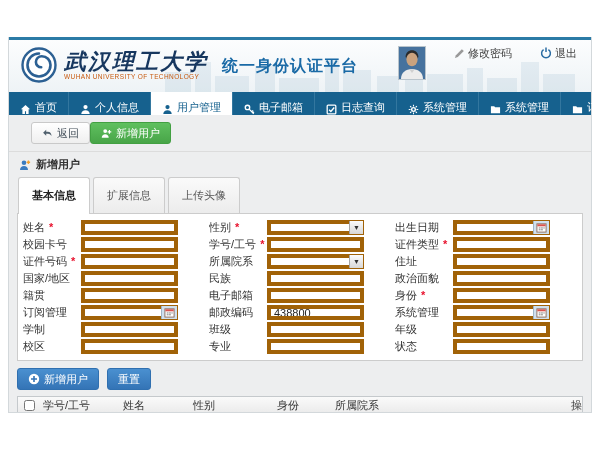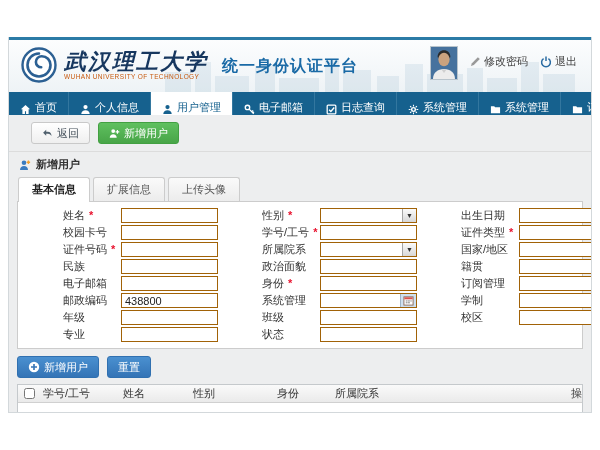--- a/index.html
+++ b/index.html
@@ -8,49 +8,49 @@
   .page{position:absolute;left:8px;top:37px;width:582px;border:1px solid #d3d8db;border-top:none;box-sizing:content-box;background:#fff;}
   .topline{height:3px;background:#2b7ba6;}
   
   .hdr{height:52px;background:linear-gradient(#fcfdfe,#eef3f6);position:relative;display:flex;align-items:center;overflow:hidden;}
   .skyline{position:absolute;right:6px;bottom:0;opacity:.18;}
   .brand{display:flex;align-items:center;padding-left:12px;position:relative;z-index:2;}
   .uni-block{margin-left:7px;line-height:1;}
   .uni-cn{font-family:"Liberation Serif",serif;font-weight:bold;font-style:italic;font-size:22px;color:#17375f;letter-spacing:2px;display:block;}
   .uni-en{font-size:6.5px;color:#c85a10;letter-spacing:.4px;display:block;margin-top:1px;}
   .platform{margin-left:14px;font-size:16px;font-weight:bold;color:#1a6aa6;letter-spacing:1px;}
-  .hdr-right{margin-left:auto;display:flex;align-items:center;gap:12px;padding:0 14px 7px 0;position:relative;z-index:2;}
+  .hdr-right{margin-left:auto;display:flex;align-items:flex-start;gap:28px;padding:0 14px 7px 0;position:relative;z-index:2;}
   .avatar{width:26px;height:32px;border:1px solid #b9c4cc;display:block;}
   .hlink{display:flex;align-items:center;gap:3px;color:#444;cursor:pointer;padding-bottom:2px;}
   
   .nav{height:23px;background:#16618e;display:flex;}
   .nav-item{display:flex;align-items:flex-end;gap:4px;padding:0 11px;color:#fff;border-right:1px solid #33779f;cursor:pointer;white-space:nowrap;}
   .nav-item svg{flex:0 0 auto;}
   .nav-item.active{background:#fff;color:#16618e;}
   
   .content{height:297px;background:#edeeef;padding:0 8px;box-sizing:border-box;position:relative;overflow:hidden;}
-  .toolbar{display:flex;gap:8px;padding:7px 14px 7px;}
+  .toolbar{display:flex;gap:0;padding:7px 14px 7px;}
   .btn{height:22px;display:inline-flex;align-items:center;gap:4px;padding:0 10px;border-radius:3px;box-sizing:border-box;cursor:pointer;font-size:11px;}
   .btn-light{background:linear-gradient(#ffffff,#efefef);border:1px solid #c9c9c9;color:#44505a;}
   .btn-green{background:linear-gradient(#5fc05f,#48a548);border:1px solid #42a042;color:#fff;}
   .btn-blue{background:linear-gradient(#4a90d0,#3474b6);border:1px solid #3070b0;color:#fff;}
   .divider{border-top:1px solid #dcdcdc;margin:0 -8px;}
   .sec-title{display:flex;align-items:center;gap:5px;padding:5px 2px 5px;font-weight:bold;color:#333;}
   
   .ftabs{display:flex;gap:3px;padding-left:1px;}
-  .ftab{padding:4px 13px;background:linear-gradient(#fafafa,#ececec);border:1px solid #ccc;border-bottom:none;border-radius:3px 3px 0 0;color:#555;cursor:pointer;position:relative;}
+  .ftab{padding:10px 13px;background:linear-gradient(#fafafa,#ececec);border:1px solid #ccc;border-bottom:none;border-radius:3px 3px 0 0;color:#555;cursor:pointer;position:relative;}
   .ftab.active{background:#fff;font-weight:bold;color:#222;}
   .ftab.active::after{content:"";position:absolute;left:0;right:0;bottom:-1px;height:1px;background:#fff;}
   .panel{background:#fff;border:1px solid #ccc;padding:6px 5px;}
   .fgrid{display:grid;grid-template-columns:1fr 1fr 1fr;row-gap:2px;column-gap:4px;}
-  .fcell{display:flex;align-items:flex-start;height:15px;margin-left:40px;}
+  .fcell{display:flex;align-items:flex-start;height:15px;}
   .flabel{flex:0 0 58px;white-space:nowrap;overflow:hidden;}
   .req{color:#e8112d;margin-left:1px;font-weight:bold;}
   .fctl{position:relative;width:97px;display:flex;}
-  .fin{width:100%;height:15px;border:1px solid #a16207;font-size:11px;padding:0 3px;box-sizing:border-box;font-family:"Liberation Sans",sans-serif;color:#222;background:#fff;}
+  .fin{width:100%;height:15px;border:4px solid #a16207;font-size:11px;padding:0 3px;box-sizing:border-box;font-family:"Liberation Sans",sans-serif;color:#222;background:#fff;}
   .sel-arrow{position:absolute;right:1px;top:1px;bottom:1px;width:13px;background:linear-gradient(#fbfbfb,#d8d8d8);border-left:1px solid #a5a5a5;display:flex;align-items:center;justify-content:center;font-size:7px;color:#333;cursor:pointer;}
   .cal-btn{position:absolute;right:1px;top:1px;bottom:1px;width:15px;background:#cfe0ef;border-left:1px solid #9fb4c6;display:flex;align-items:center;justify-content:center;cursor:pointer;}
   
   .factions{display:flex;gap:8px;padding:7px 0 6px;}
   
   .tbl{border:1px solid #c5c9cc;background:#fff;}
   .thead{display:flex;align-items:center;height:17px;background:linear-gradient(#fafafa,#eaeaea);border-bottom:1px solid #d0d0d0;color:#333;}
   .th{padding:0 3px;box-sizing:border-box;white-space:nowrap;overflow:hidden;}
   .th-check{flex:0 0 22px;display:flex;justify-content:center;}
   .th-check input{width:11px;height:11px;margin:0;}
@@ -261,20 +261,26 @@
               </span>
             </div>
             <div class="fcell">
               <span class="flabel">所属院系 </span>
               <span class="fctl">
                 <input type="text" class="fin" style="">
                 <span class="sel-arrow">▼</span>
               </span>
             </div>
             <div class="fcell">
+              <span class="flabel">住址 </span>
+              <span class="fctl">
+                <input type="text" class="fin" style="">
+              </span>
+            </div>
+            <div class="fcell">
               <span class="flabel">国家/地区 </span>
               <span class="fctl">
                 <input type="text" class="fin" style="">
               </span>
             </div>
             <div class="fcell">
               <span class="flabel">民族 </span>
               <span class="fctl">
                 <input type="text" class="fin" style="">
               </span>
@@ -335,27 +341,27 @@
                 </span>
               </span>
             </div>
             <div class="fcell">
               <span class="flabel">学制 </span>
               <span class="fctl">
                 <input type="text" class="fin" style="">
               </span>
             </div>
             <div class="fcell">
+              <span class="flabel">班级 </span>
+              <span class="fctl">
+                <input type="text" class="fin" style="">
+              </span>
+            </div>
+            <div class="fcell">
               <span class="flabel">年级 </span>
-              <span class="fctl">
-                <input type="text" class="fin" style="">
-              </span>
-            </div>
-            <div class="fcell">
-              <span class="flabel">班级 </span>
               <span class="fctl">
                 <input type="text" class="fin" style="">
               </span>
             </div>
             <div class="fcell">
               <span class="flabel">校区 </span>
               <span class="fctl">
                 <input type="text" class="fin" style="">
               </span>
             </div>

